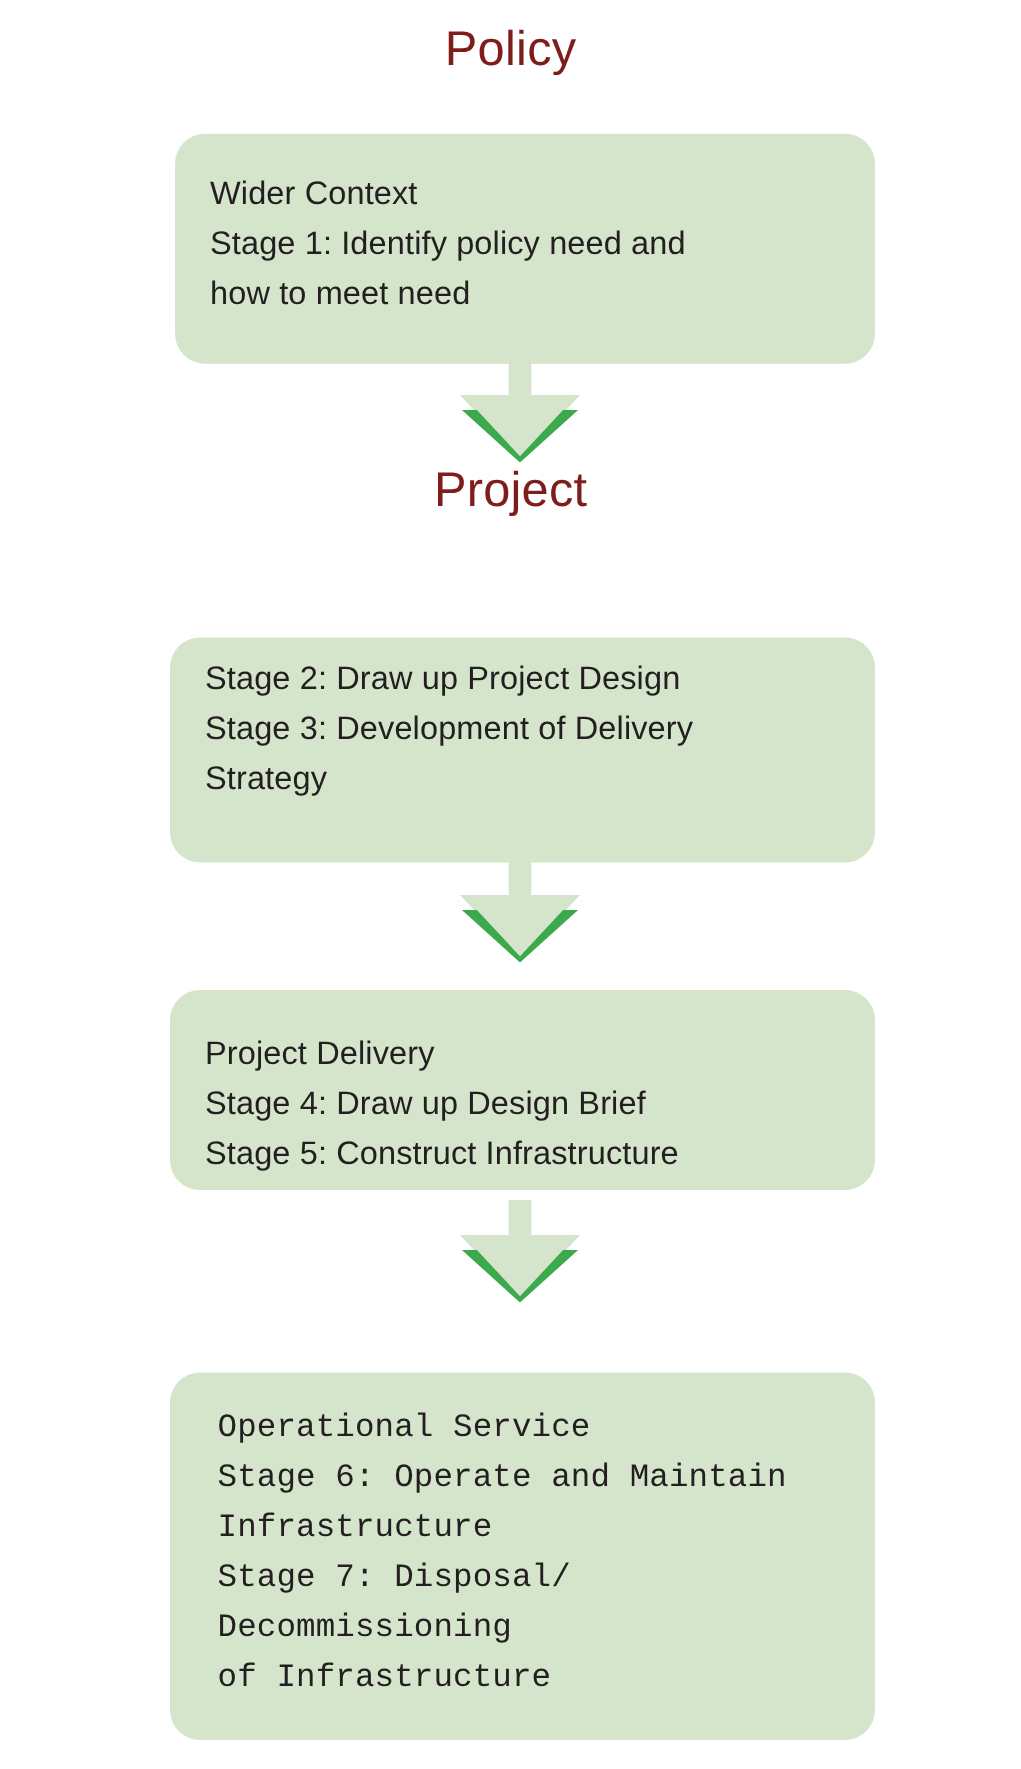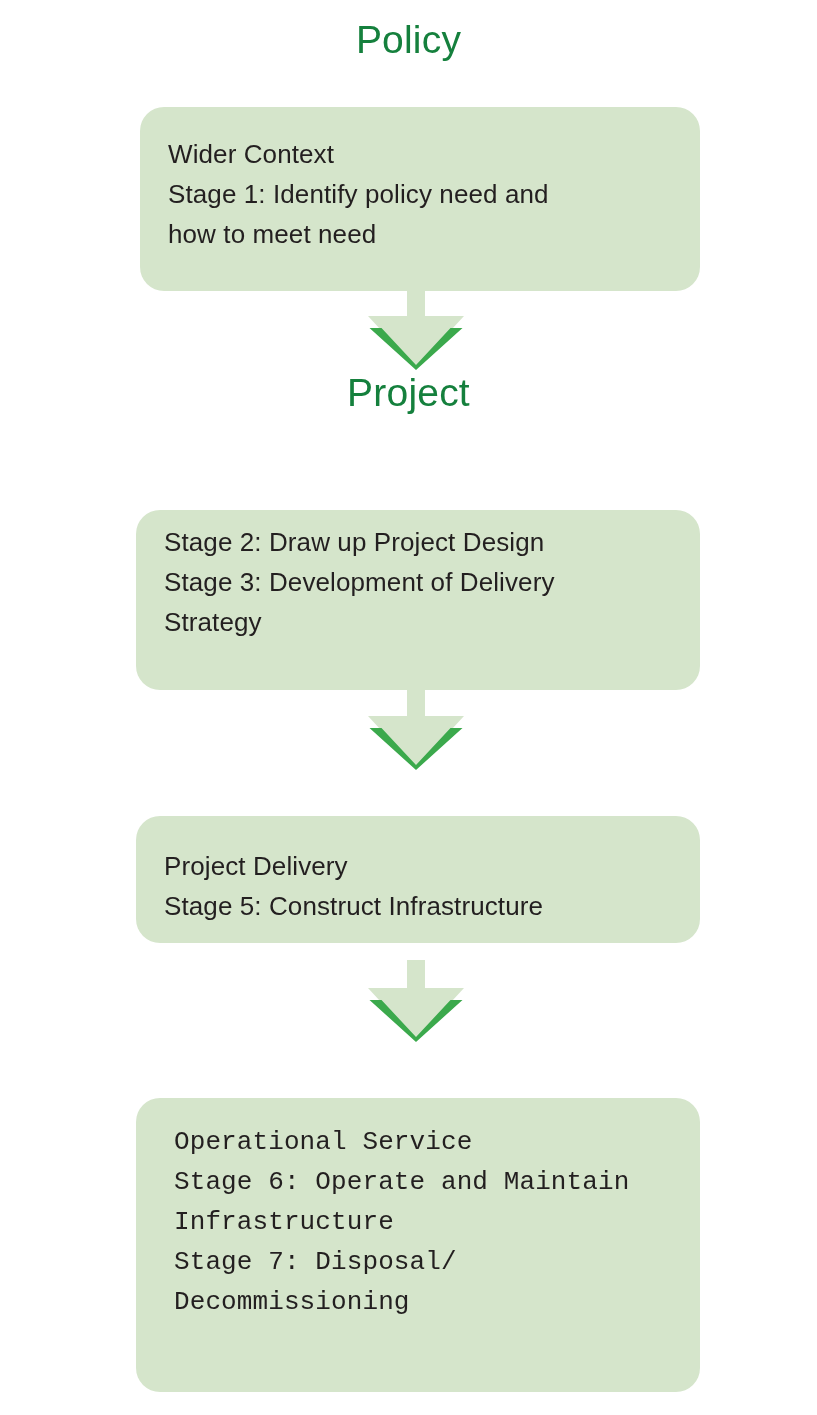--- a/index.html
+++ b/index.html
@@ -22,21 +22,21 @@
     width: 817px;
     height: 1415px;
   }
 
   
   .section-heading {
     position: absolute;
     left: 0;
     width: 817px;
     text-align: center;
-    color: #15803d;
+    color: #7f1d1d;
     font-size: 39px;
     font-weight: 400;
     letter-spacing: 0.2px;
     line-height: 1;
     white-space: nowrap;
   }
   #heading-policy  { top: 20px; }
   #heading-project { top: 373px; }
 
   
@@ -61,21 +61,21 @@
     white-space: nowrap;
   }
 
   
   #stage-box-1 { left: 140px; top: 107px;  width: 560px; height: 184px; }
   #stage-box-1 .box-text { top: 27px; }
 
   #stage-box-2 { left: 136px; top: 510px;  width: 564px; height: 180px; }
   #stage-box-2 .box-text { top: 12px; }
 
-  #stage-box-3 { left: 136px; top: 816px;  width: 564px; height: 127px; }
+  #stage-box-3 { left: 136px; top: 792px;  width: 564px; height: 160px; }
   #stage-box-3 .box-text { top: 30px; }
 
   #stage-box-4 { left: 136px; top: 1098px; width: 564px; height: 294px; font-family: Liberation Mono, monospace; }
   #stage-box-4 .box-text { top: 24px; left: 38px; }
 
   
   .flow-arrow {
     position: absolute;
     width: 96px;
     height: 82px;
@@ -123,34 +123,36 @@
   <div class="flow-arrow" id="flow-arrow-2">
     <svg viewBox="0 0 96 82" xmlns="http://www.w3.org/2000/svg">
       <path d="M 39 0 L 57 0 L 57 28 L 96 28 L 48 80 L 0 28 L 39 28 Z" fill="#D5E5CB"></path>
       <path d="M 1.5 40 L 13.5 40 L 48 77 L 82.5 40 L 94.5 40 L 48 82 Z" fill="#3BA94C"></path>
     </svg>
   </div>
 
   <div class="stage-box" id="stage-box-3">
     <div class="box-text">
       <span class="box-line">Project Delivery</span>
+      <span class="box-line">Stage 4: Draw up Design Brief</span>
       <span class="box-line">Stage 5: Construct Infrastructure</span>
     </div>
   </div>
 
   <div class="flow-arrow" id="flow-arrow-3">
     <svg viewBox="0 0 96 82" xmlns="http://www.w3.org/2000/svg">
       <path d="M 39 0 L 57 0 L 57 28 L 96 28 L 48 80 L 0 28 L 39 28 Z" fill="#D5E5CB"></path>
       <path d="M 1.5 40 L 13.5 40 L 48 77 L 82.5 40 L 94.5 40 L 48 82 Z" fill="#3BA94C"></path>
     </svg>
   </div>
 
   <div class="stage-box" id="stage-box-4">
     <div class="box-text">
       <span class="box-line">Operational Service</span>
       <span class="box-line">Stage 6: Operate and Maintain</span>
       <span class="box-line">Infrastructure</span>
       <span class="box-line">Stage 7: Disposal/</span>
       <span class="box-line">Decommissioning</span>
+      <span class="box-line">of Infrastructure</span>
     </div>
   </div>
 
 </div>
 
 </body></html>

